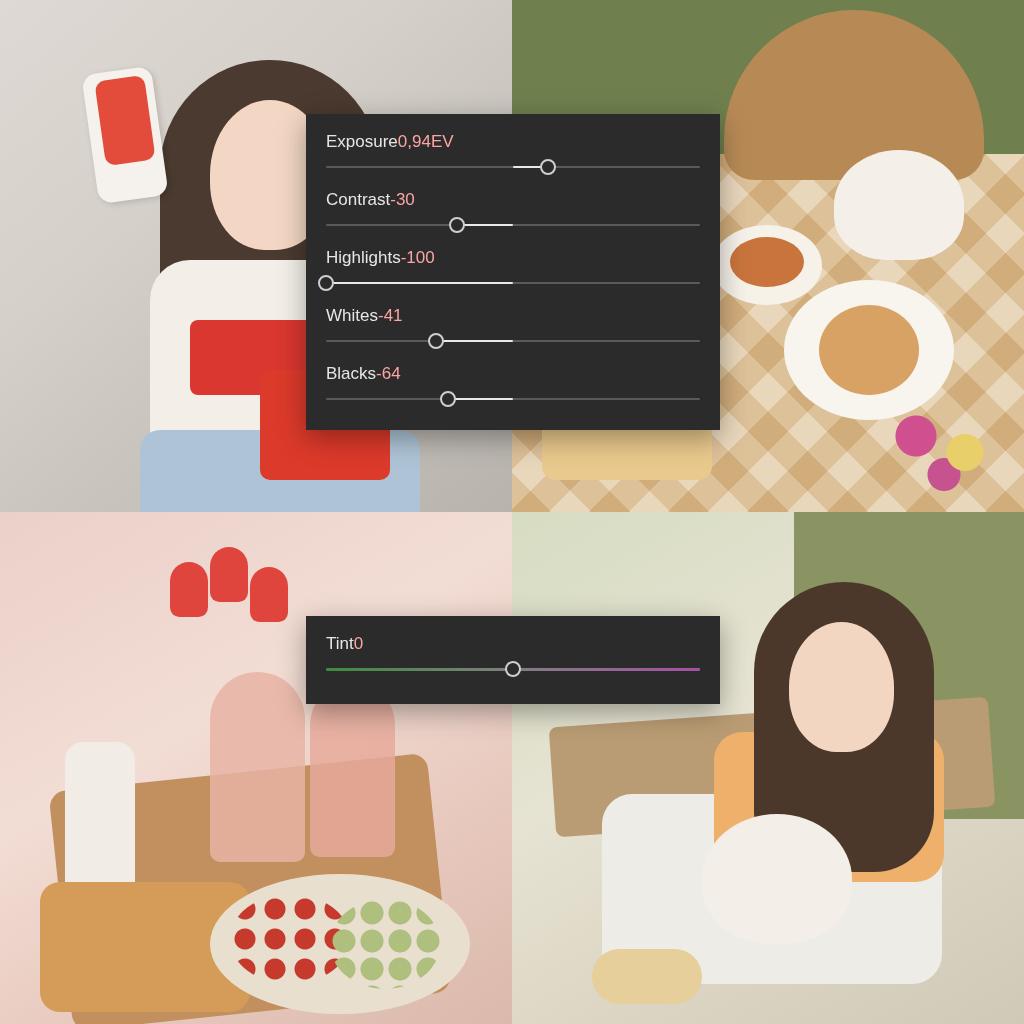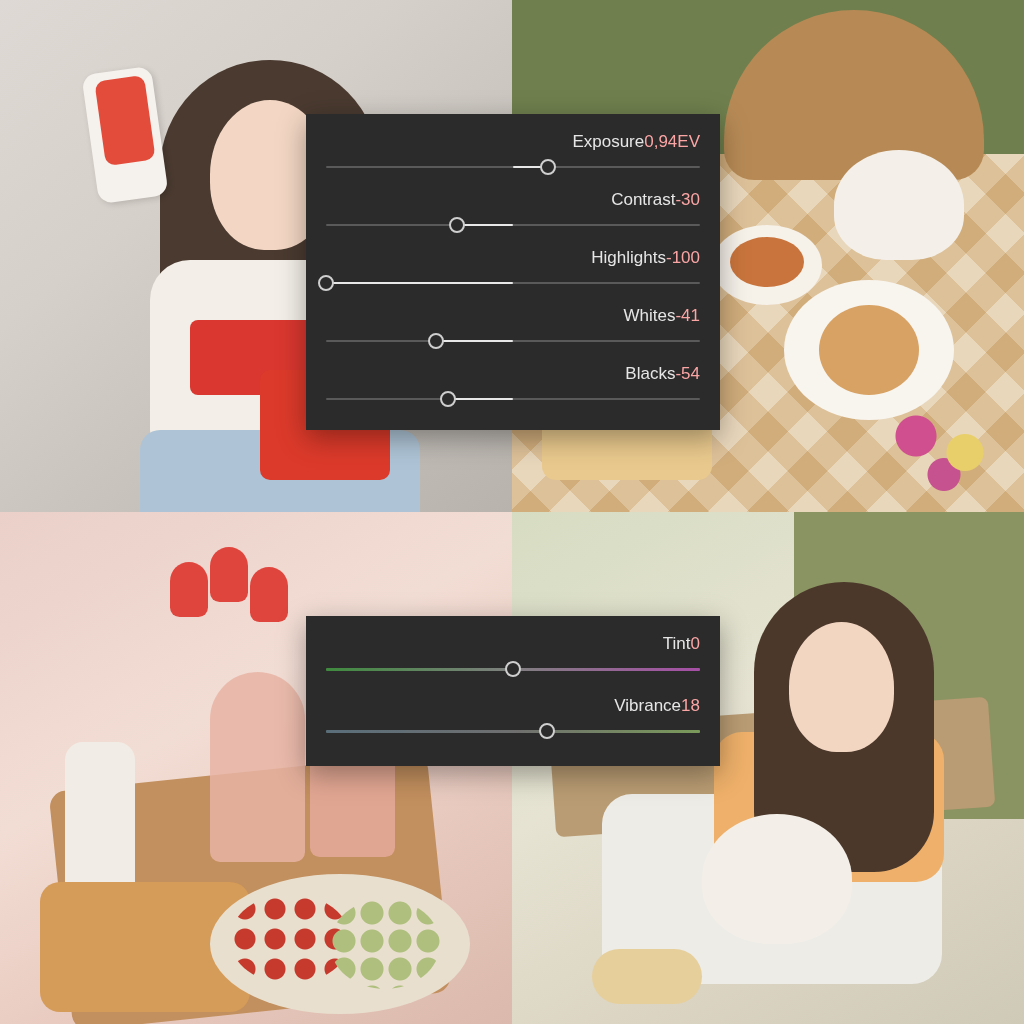--- a/index.html
+++ b/index.html
@@ -84,21 +84,21 @@
     font-weight: 400;
     padding: 18px 20px 8px 20px;
     box-shadow: 0 8px 26px rgba(0,0,0,.35);
   }
   .panel.light-panel { top: 114px; }
   .panel.color-panel { top: 616px; }
 
   .slider-row { margin-bottom: 16px; }
   .slider-head {
     display: flex;
-    justify-content: flex-end;
+    justify-content: flex-start;
     align-items: baseline;
     margin-bottom: 8px;
   }
   .slider-head .val { color: #fca5a5; }
   .track {
     position: relative;
     height: 14px;
     display: flex;
     align-items: center;
   }
@@ -222,43 +222,33 @@
       </div>
       <div class="track">
         <div class="rail"></div>
         <div class="fill" style="left: 29.5%; width: 20.5%;"></div>
         <div class="thumb" style="left: 29.5%;"></div>
       </div>
     </div>
     <div class="slider-row">
       <div class="slider-head">
         <span>Blacks</span>
-        <span class="val">-54</span>
+        <span class="val">-64</span>
       </div>
       <div class="track">
         <div class="rail"></div>
         <div class="fill" style="left: 32.5%; width: 17.5%;"></div>
         <div class="thumb" style="left: 32.5%;"></div>
       </div>
     </div>
   </div>
 <div class="panel color-panel" id="color-panel">
     <div class="slider-row">
       <div class="slider-head">
         <span>Tint</span>
         <span class="val">0</span>
       </div>
       <div class="track">
         <div class="rail tint"></div>
         <div class="thumb" style="left: 50%;"></div>
       </div>
     </div>
-    <div class="slider-row">
-      <div class="slider-head">
-        <span>Vibrance</span>
-        <span class="val">18</span>
-      </div>
-      <div class="track">
-        <div class="rail vib"></div>
-        <div class="thumb" style="left: 59%;"></div>
-      </div>
-    </div>
   </div>
 
 </body></html>

